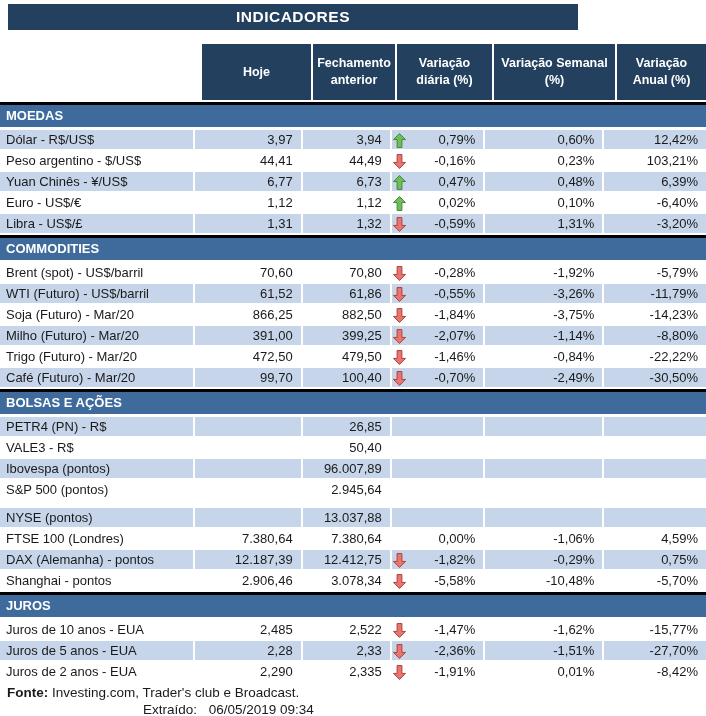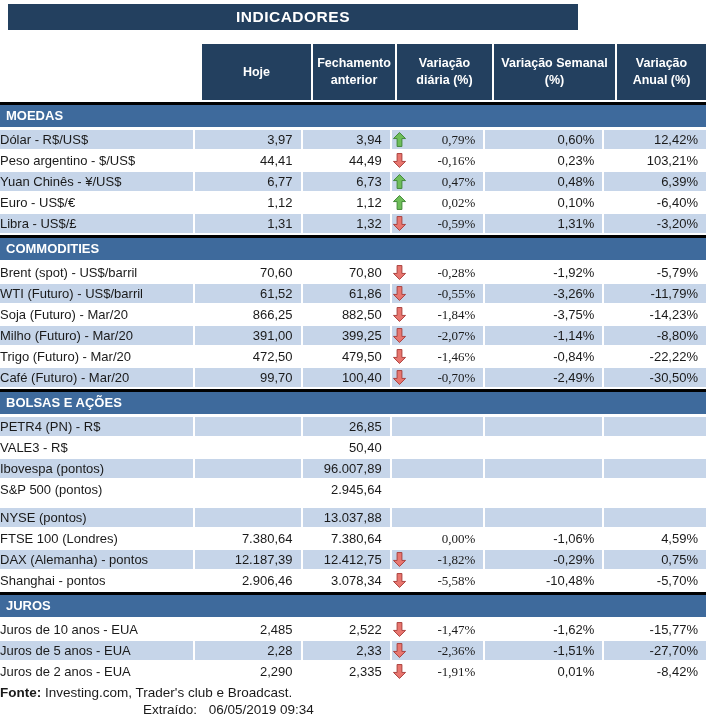--- a/index.html
+++ b/index.html
@@ -25,34 +25,34 @@
   .section-band{
     border-top:3px solid #000000;background:#3E6A9C;height:22px;line-height:22px;
     color:#fff;font-weight:bold;font-size:13px;padding-left:6px;margin-bottom:3px;
     box-sizing:content-box;
   }
   #table-body > .section-band:first-child{margin-top:2px;}
 
   .row{display:flex;height:19px;line-height:19px;margin-bottom:2px;font-size:13px;}
   .row.gap-after{margin-bottom:9px;}
   .cell{box-sizing:border-box;}
-  .cell.label{width:200px;white-space:nowrap;overflow:hidden;}
+  .cell.label{width:200px;padding-left:6px;white-space:nowrap;overflow:hidden;}
   .cell.hoje{width:111px}.cell.fech{width:92px}.cell.vard{width:97px}
   .cell.vsem{width:123px}.cell.vanu{width:107px}
   .cell:not(.label){border-left:2px solid #fff;}
   .num{text-align:right;padding-right:8px;white-space:nowrap;}
-  .vard{display:flex;align-items:center;font-family:Liberation Serif, serif;}
+  .vard{display:flex;align-items:flex-end;}
   .arrow{width:15px;height:17px;margin-left:1px;display:flex;align-items:center;flex:0 0 auto;}
   .arrow svg{display:block;}
   .vval{flex:1;text-align:right;padding-right:8px;white-space:nowrap;}
   .shade-blue .cell{background:#C6D5E9;}
   .shade-white .cell{background:#fff;}
 
   .footer{margin-top:3px;font-size:13.5px;line-height:17px;}
-  .fonte-line{}
+  .fonte-line{padding-left:7px;}
   .bold{font-weight:bold;}
   .extraido-line{padding-left:143px;}
   .extraido-line span{margin-right:8px;}
 </style>
 </head>
 <body>
 
 <div id="app">
 
   <div class="title-bar">INDICADORES</div>

